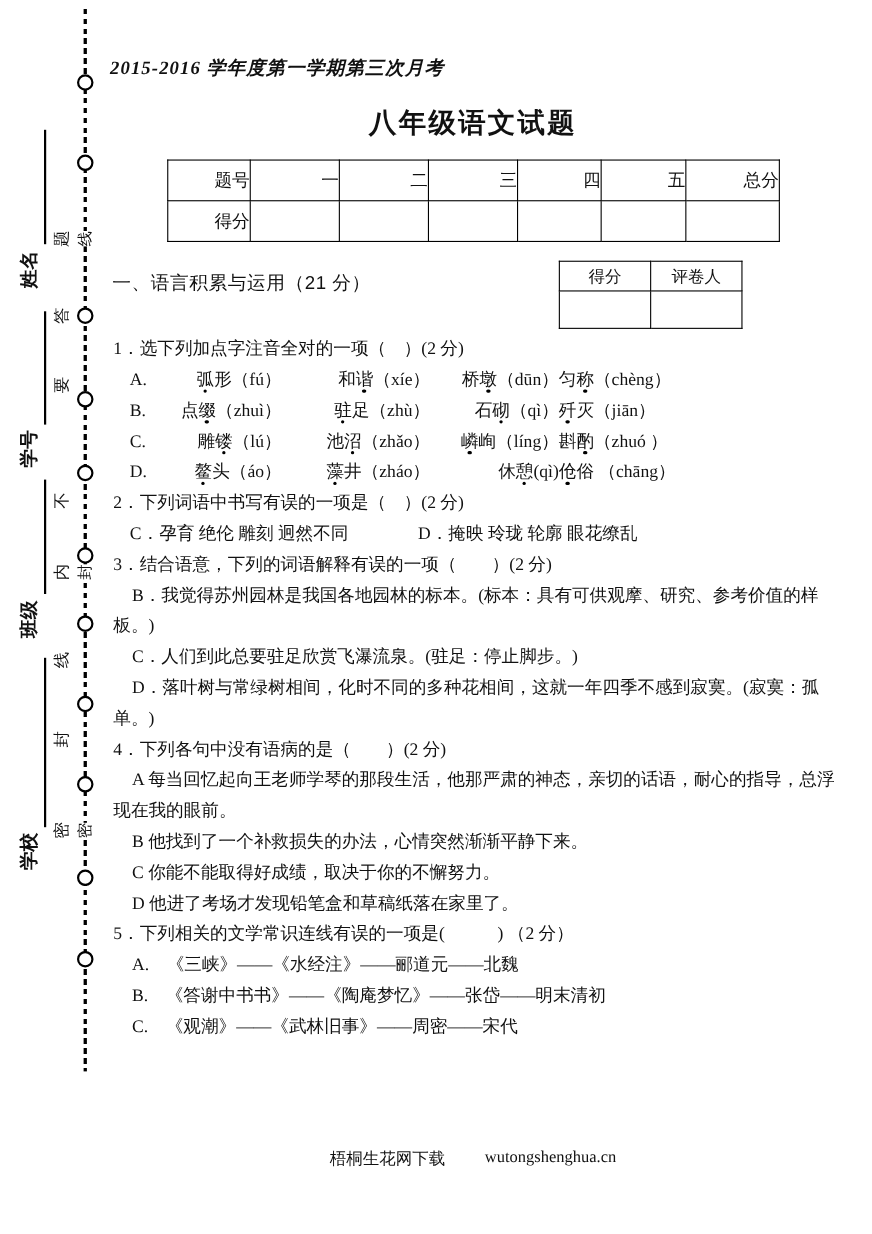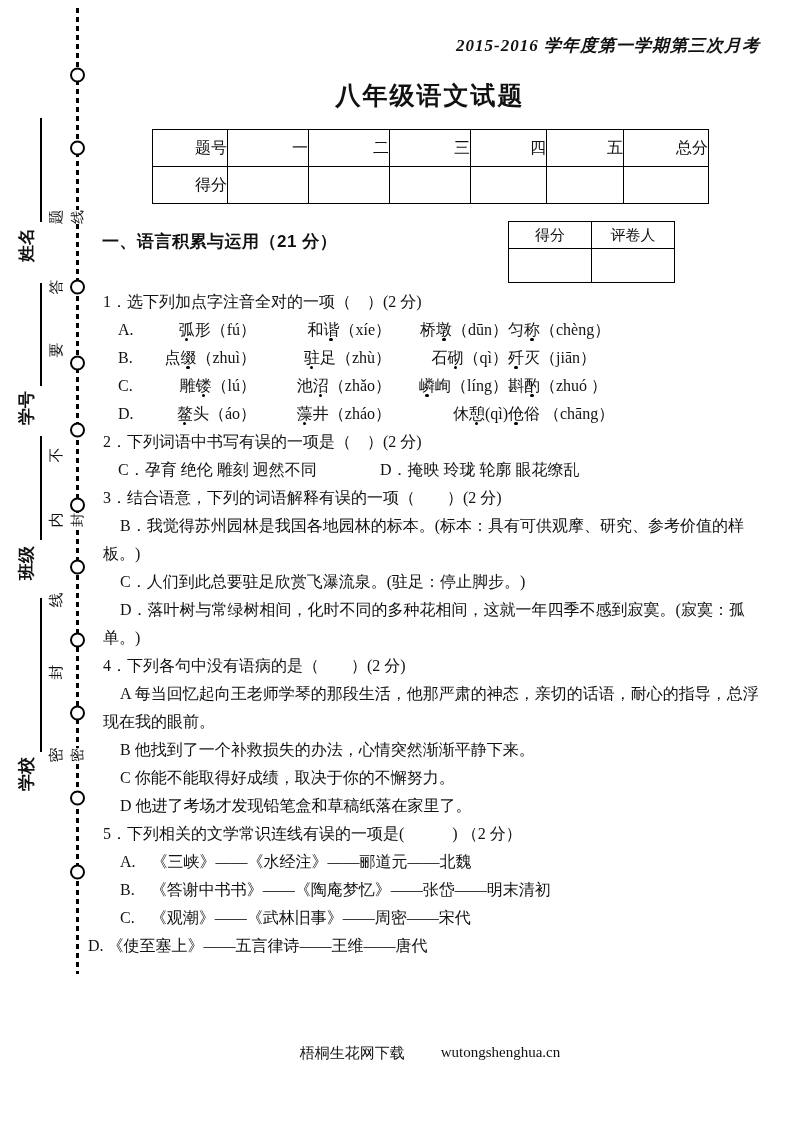--- a/index.html
+++ b/index.html
@@ -15,29 +15,29 @@
     border-radius:50%;background:#fff;transform:translateY(-50%);}
   .seal-phrase-char{position:absolute;left:56px;font-size:15px;white-space:nowrap;
     transform:translate(-50%,-50%) rotate(-90deg);}
   .seal-online-char{position:absolute;left:78px;font-size:14px;background:#fff;
     padding:1px 0;white-space:nowrap;transform:translate(-50%,-50%) rotate(-90deg);}
   .margin-field-label{position:absolute;left:26px;font-size:17px;font-weight:bold;
     white-space:nowrap;transform:translate(-50%,-50%) rotate(-90deg);}
   .margin-field-line{position:absolute;left:40px;width:2px;background:#000;}
   
   .content{position:absolute;left:100px;top:0;width:660px;}
-  .title1{margin-top:34px;text-align:right;font-size:17px;font-weight:bold;
+  .title1{margin-top:50px;text-align:left;font-size:17px;font-weight:bold;
     font-style:italic;letter-spacing:1px;}
   .title2{margin-top:22px;text-align:center;font-size:25px;font-weight:bold;
     font-family:"Liberation Sans","DejaVu Sans",sans-serif;letter-spacing:2px;}
   table.score-table{border-collapse:collapse;margin:17px 0 0 52px;table-layout:fixed;}
   table.score-table td{border:1.6px solid #000;text-align:right;font-size:16px;
     height:36px;padding:0;}
   .section-row{position:relative;height:84px;}
-  .section-heading{position:absolute;left:2px;top:26px;font-size:17px;font-weight:bold;
+  .section-heading{position:absolute;left:2px;top:26px;font-size:17px;font-weight:normal;
     font-family:"Liberation Sans","DejaVu Sans",sans-serif;letter-spacing:.5px;}
   table.grader-box{position:absolute;left:408px;top:17px;border-collapse:collapse;}
   table.grader-box td{border:1.6px solid #000;width:82px;text-align:center;
     font-size:15px;padding:0;}
   table.grader-box tr:first-child td{height:26px;}
   table.grader-box tr:last-child td{height:33px;}
   
   #questions{margin-left:3px;font-size:16px;line-height:28px;}
   .q-stem{white-space:nowrap;}
   .q1-row{display:flex;padding-left:15px;}
@@ -189,21 +189,20 @@
           <p class="para">A 每当回忆起向王老师学琴的那段生活，他那严肃的神态，亲切的话语，耐心的指导，总浮现在我的眼前。</p>
           <p class="para">B 他找到了一个补救损失的办法，心情突然渐渐平静下来。</p>
           <p class="para">C 你能不能取得好成绩，取决于你的不懈努力。</p>
           <p class="para">D 他进了考场才发现铅笔盒和草稿纸落在家里了。</p>
         </div>
         <div class="question">
           <div class="q-stem">5．下列相关的文学常识连线有误的一项是(　　　) （2 分）</div>
           <div class="q5-line">A.　《三峡》——《水经注》——郦道元——北魏</div>
           <div class="q5-line">B.　《答谢中书书》——《陶庵梦忆》——张岱——明末清初</div>
           <div class="q5-line">C.　《观潮》——《武林旧事》——周密——宋代</div>
-          <div class="q5-line outdent">D. 《使至塞上》——五言律诗——王维——唐代</div>
         </div>
       </div>
   </div>
 
   <div class="footer">
     <span>梧桐生花网下载</span>
     <span>wutongshenghua.cn</span>
   </div>
 </div>
 

